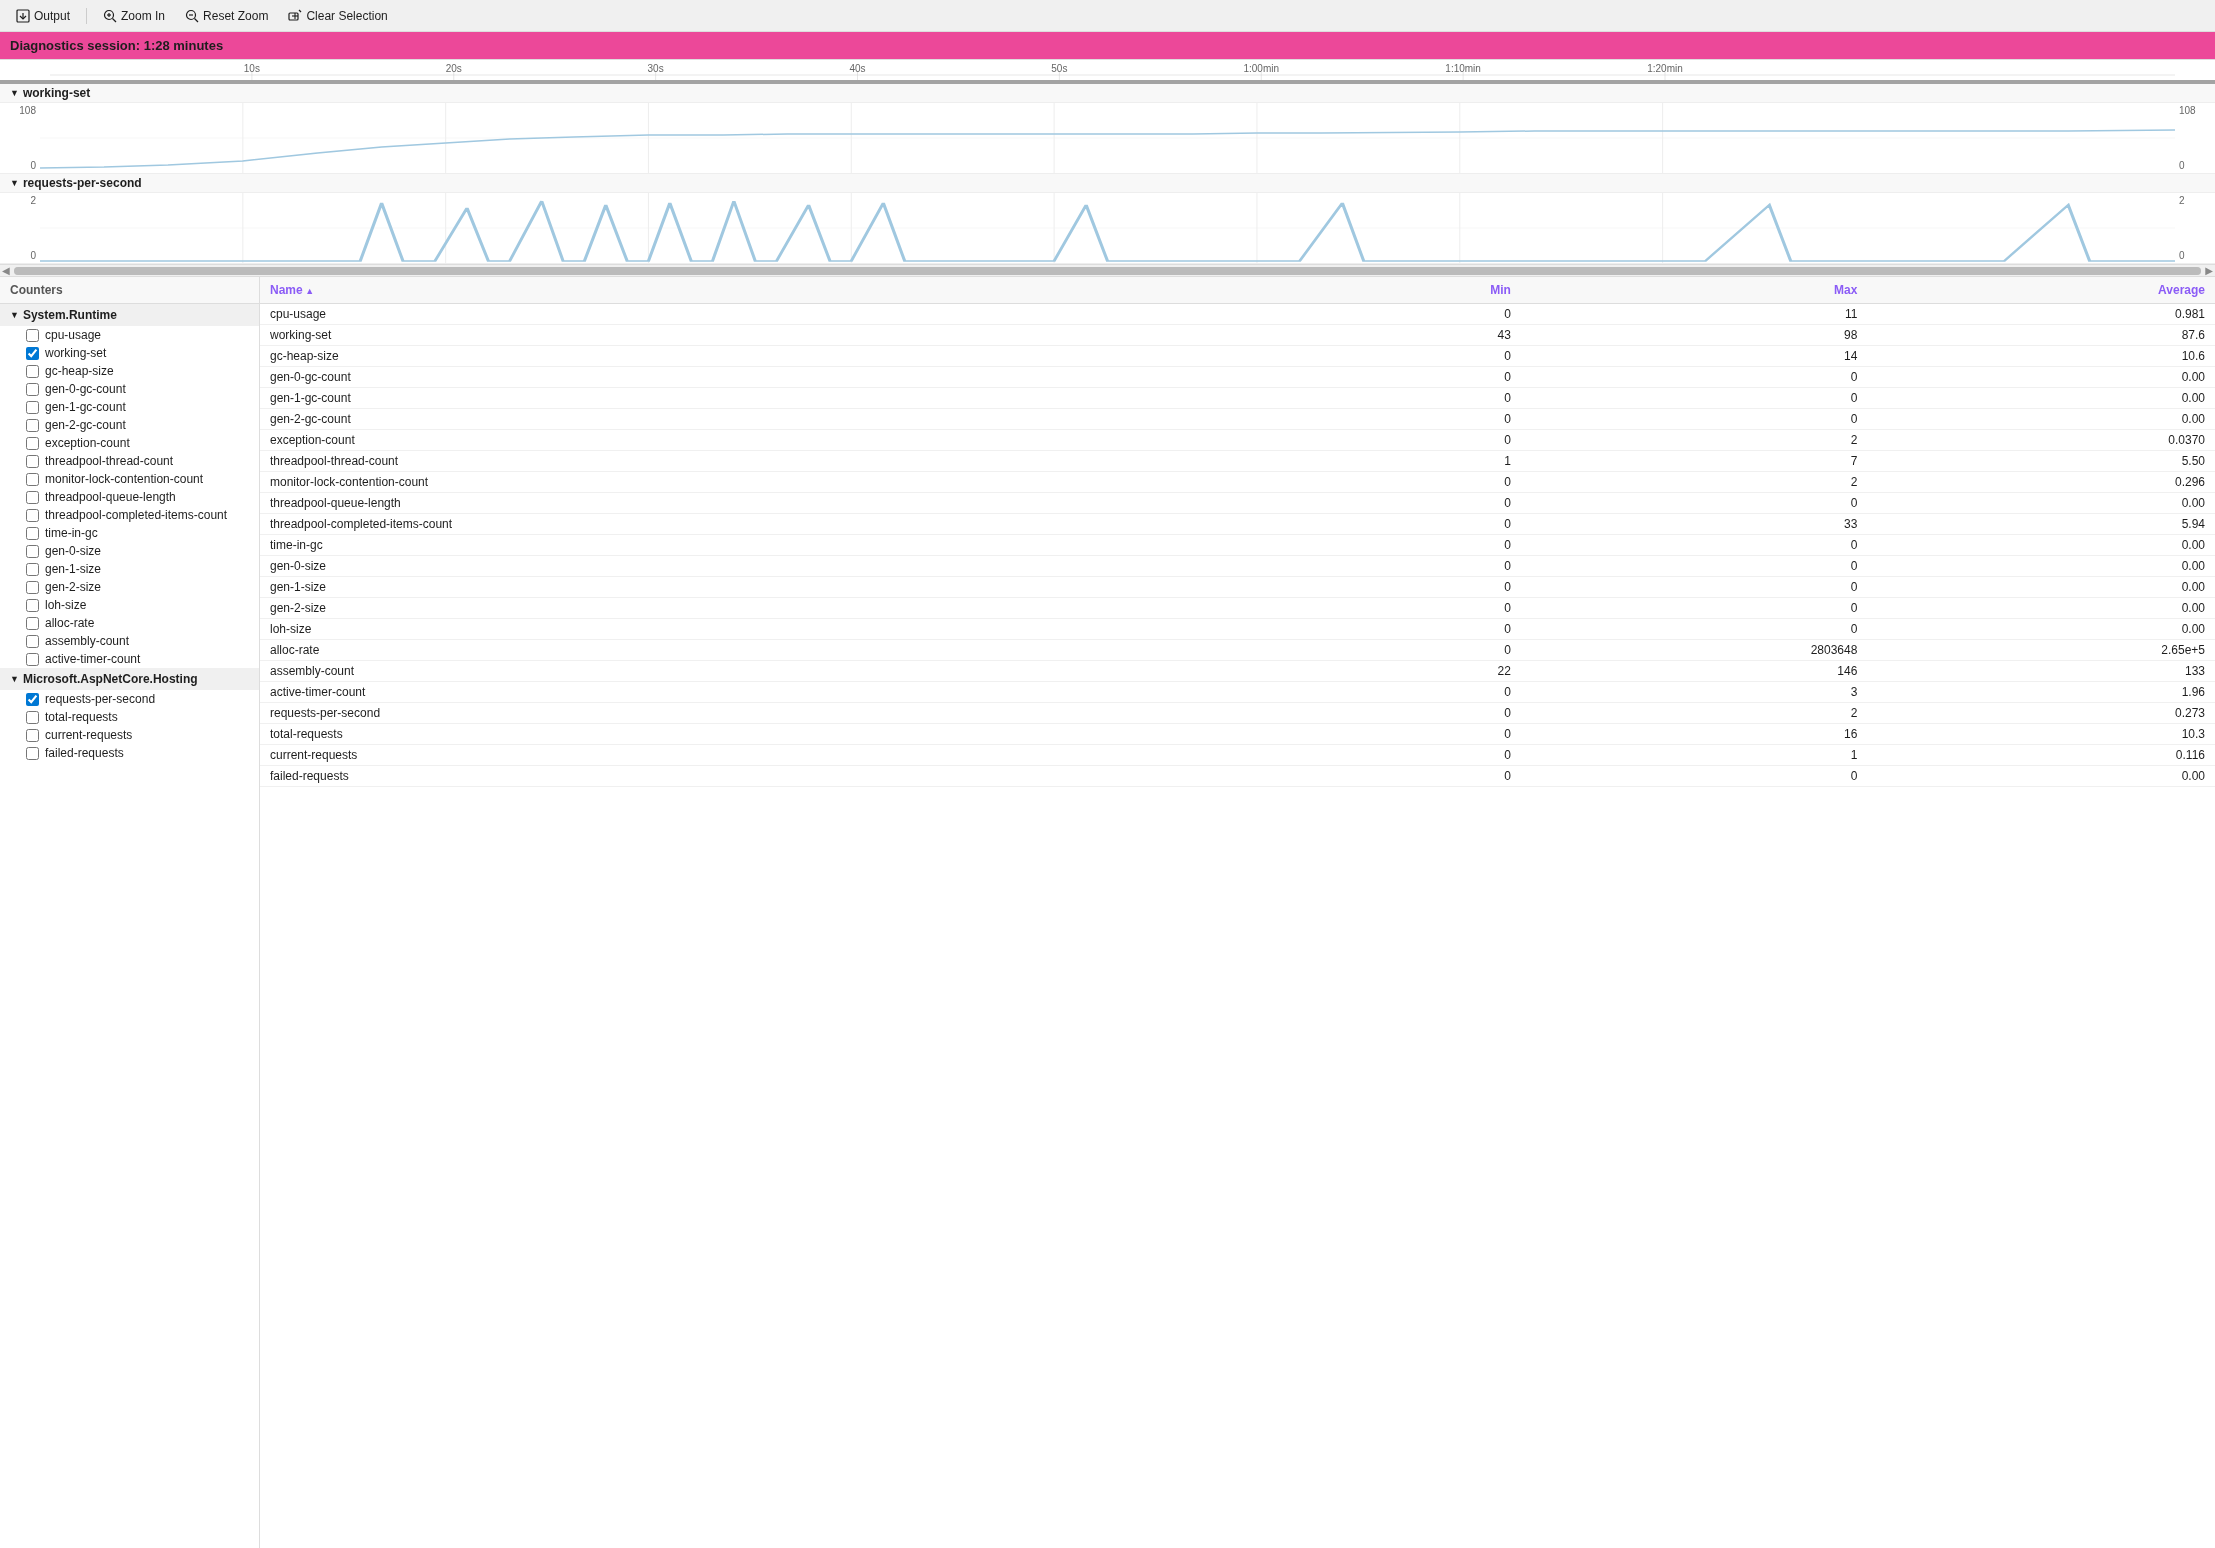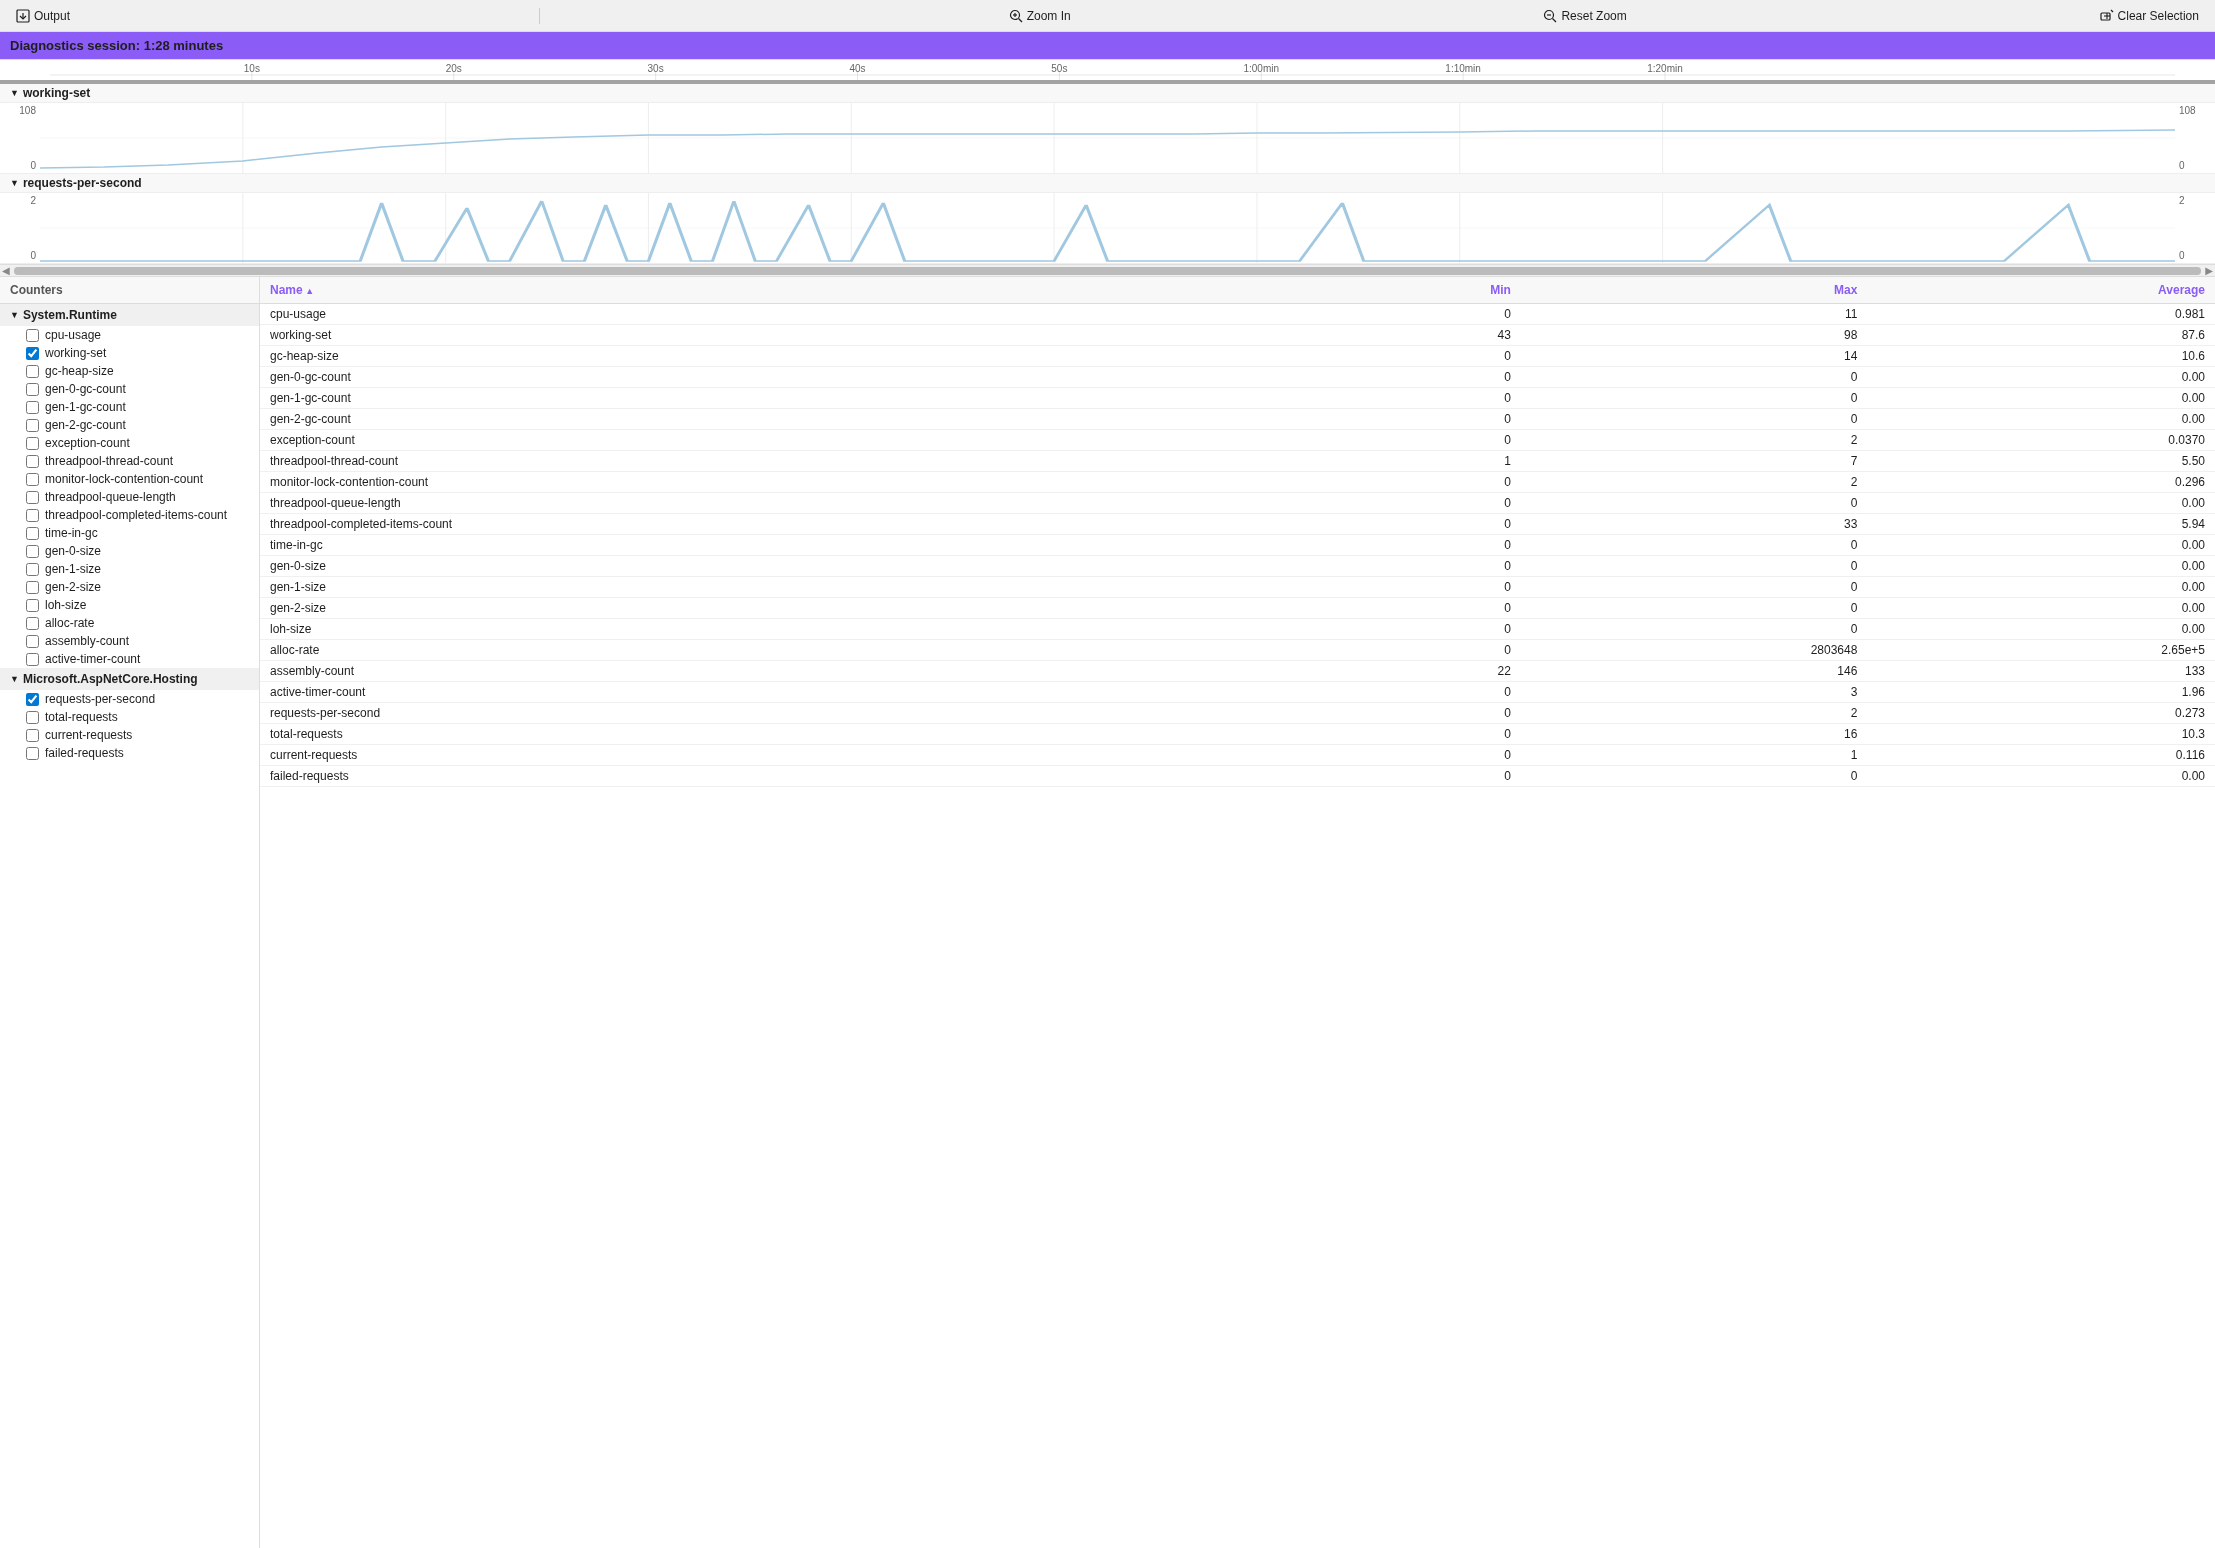--- a/index.html
+++ b/index.html
@@ -2,32 +2,31 @@
 <html><head>
   <meta charset="utf-8">
   <style>
     * { box-sizing: border-box; margin: 0; padding: 0; }
     body { font-family: 'Segoe UI', Arial, sans-serif; font-size: 12px; background: #f5f5f5; color: #1e1e1e; }
 
     .toolbar {
       display: flex; align-items: center; gap: 4px;
       padding: 4px 8px; background: #f0f0f0; border-bottom: 1px solid #ddd;
       height: 32px;
-      justify-content: space-between;
     }
     .toolbar-btn {
       display: flex; align-items: center; gap: 4px;
       padding: 3px 8px; background: none; border: none; cursor: pointer;
       font-size: 12px; color: #1e1e1e; border-radius: 2px;
     }
     .toolbar-separator { width: 1px; height: 16px; background: #ccc; margin: 0 4px; }
 
     .session-info {
       padding: 6px 10px; font-weight: bold; font-size: 13px;
-      background: #8b5cf6; border-bottom: 1px solid #ddd;
+      background: #ec4899; border-bottom: 1px solid #ddd;
     }
 
     .chart-area {
       background: #fff; border-bottom: 1px solid #ddd;
     }
 
     .timeline {
       display: flex; align-items: center;
       padding: 2px 0 2px 10px;
       border-bottom: 4px solid #a3a3a3;

